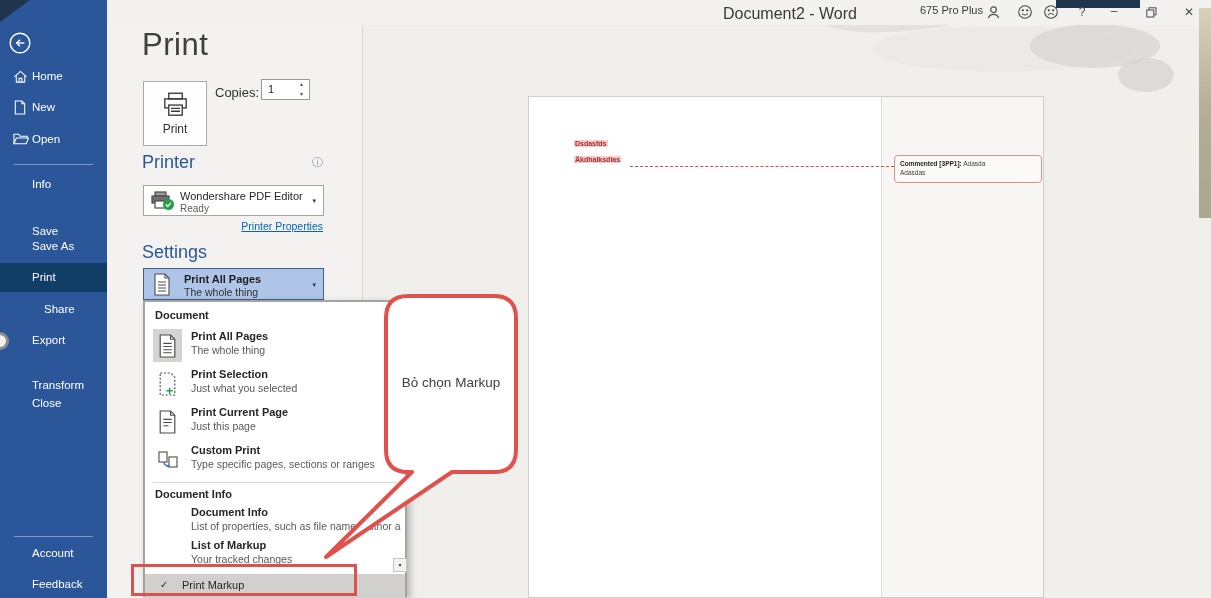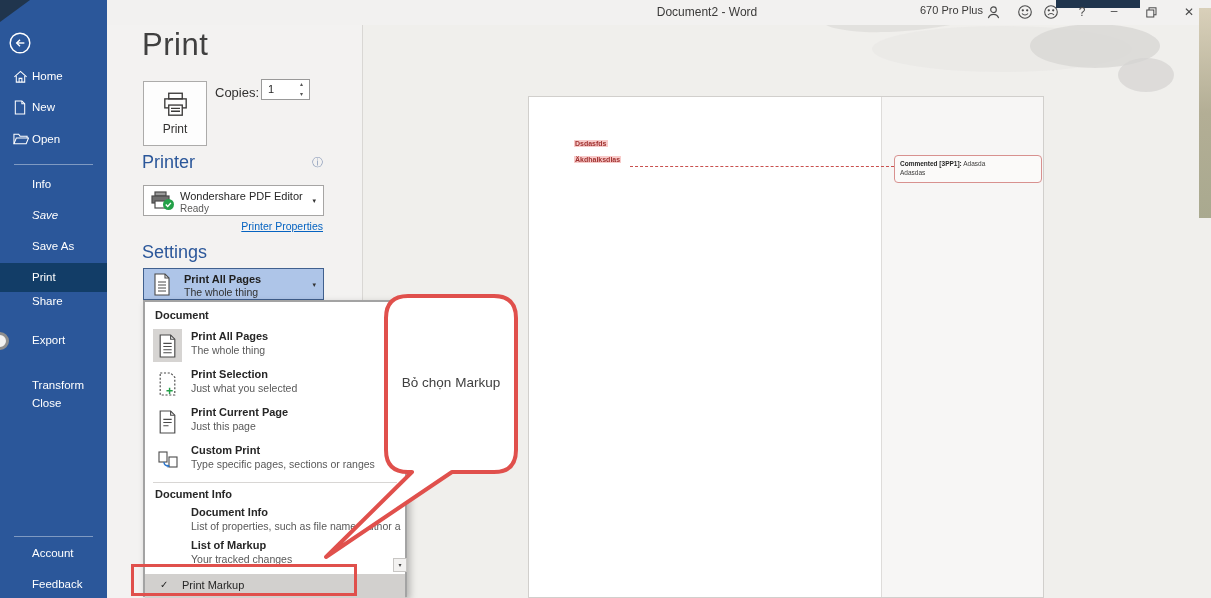--- a/index.html
+++ b/index.html
@@ -1,21 +1,21 @@
 <!DOCTYPE html>
 <html><head>
 <meta charset="utf-8">
 <style>
   * { margin:0; padding:0; box-sizing:border-box; }
   html,body { width:1211px; height:598px; overflow:hidden; position:relative;
               font-family:"Liberation Sans","DejaVu Sans",sans-serif; background:#f3f2f1; }
 
   
   .titlebar { position:absolute; left:107px; top:0; width:1104px; height:25px; background:#f2f1f0; z-index:4; }
-  .tb-title { position:absolute; left:450px; top:5px; width:300px; text-align:center; font-size:12px; color:#3b3a39; }
+  .tb-title { position:absolute; left:450px; top:5px; width:300px; text-align:right; font-size:16px; color:#3b3a39; }
   .tb-right { position:absolute; top:0; height:25px; color:#4a4a4a; z-index:6; }
   .license  { left:920px; top:4px; font-size:11px; color:#3b3a39; }
   .winbtn { width:24px; height:19px; text-align:center; font-size:12px; line-height:18px; color:#4a4a4a; cursor:default; }
 
   
   .blob { position:absolute; border-radius:50%; z-index:3; }
   .navy-strip { position:absolute; left:1056px; top:0; width:84px; height:8px; background:#20354d; z-index:5; }
   .corner-tri { position:absolute; left:0; top:0; width:30px; height:22px; background:#20354d;
                 clip-path:polygon(0 0,100% 0,0 100%); z-index:7; }
   .beige-strip { position:absolute; left:1199px; top:8px; width:12px; height:210px;
@@ -113,21 +113,21 @@
 
 <div class="blob" style="left:820px;top:-12px;width:190px;height:42px;background:#dddcda;opacity:.75;transform:rotate(-6deg);"></div>
 <div class="blob" style="left:872px;top:26px;width:260px;height:46px;background:#e7e6e4;opacity:.6;"></div>
 <div class="blob" style="left:1030px;top:24px;width:130px;height:44px;background:#d8d7d5;opacity:.8;"></div>
 <div class="blob" style="left:1118px;top:58px;width:56px;height:34px;background:#d4d3d1;opacity:.7;"></div>
 <div class="navy-strip"></div>
 <div class="corner-tri"></div>
 <div class="beige-strip"></div>
 <div class="edge-circle"></div>
 
-<div class="tb-right license">670 Pro Plus</div>
+<div class="tb-right license">675 Pro Plus</div>
 <div class="tb-right" style="left:986px;top:5px;">
   <svg width="15" height="15" viewBox="0 0 16 16" fill="none" stroke="#4a4a4a" stroke-width="1.2">
     <circle cx="8" cy="5" r="3"></circle>
       <path d="M2.5 14c1-3 3-4 5.5-4s4.5 1 5.5 4"></path>
   </svg>
 </div>
 <div class="tb-right" style="left:1017px;top:4px;">
   <svg width="16" height="16" viewBox="0 0 16 16" fill="none" stroke="#4a4a4a" stroke-width="1.1">
     <circle cx="8" cy="8" r="6.3"></circle>
       <circle cx="5.8" cy="6.3" r=".6" fill="#4a4a4a"></circle>
@@ -186,30 +186,30 @@
         <path d="M1 12V2h5l1.5 2H15v2"></path>
           <path d="M1 12l2.5-6H16.5L14 12z"></path>
       </svg>
       </span>
     <span class="lbl">Open</span>
   </div>
   <div class="sb-sep" style="top:164px;"></div>
   <div class="sb-item" style="top:171px;">
       <span class="lbl">Info</span>
     </div>
-  <div class="sb-item" style="top:202px;font-style:italic;">
+  <div class="sb-item" style="top:218px;">
       <span class="lbl">Save</span>
     </div>
   <div class="sb-item" style="top:233px;">
       <span class="lbl">Save As</span>
     </div>
   <div class="sb-item sel" style="top:263px;height:29px;">
       <span class="lbl" style="top:8px;">Print</span>
     </div>
-  <div class="sb-item" style="top:288px;">
+  <div class="sb-item" style="top:296px;margin-left:12px;">
       <span class="lbl">Share</span>
     </div>
   <div class="sb-item" style="top:327px;">
       <span class="lbl">Export</span>
     </div>
   <div class="sb-item" style="top:372px;">
       <span class="lbl">Transform</span>
     </div>
   <div class="sb-item" style="top:390px;">
       <span class="lbl">Close</span>

